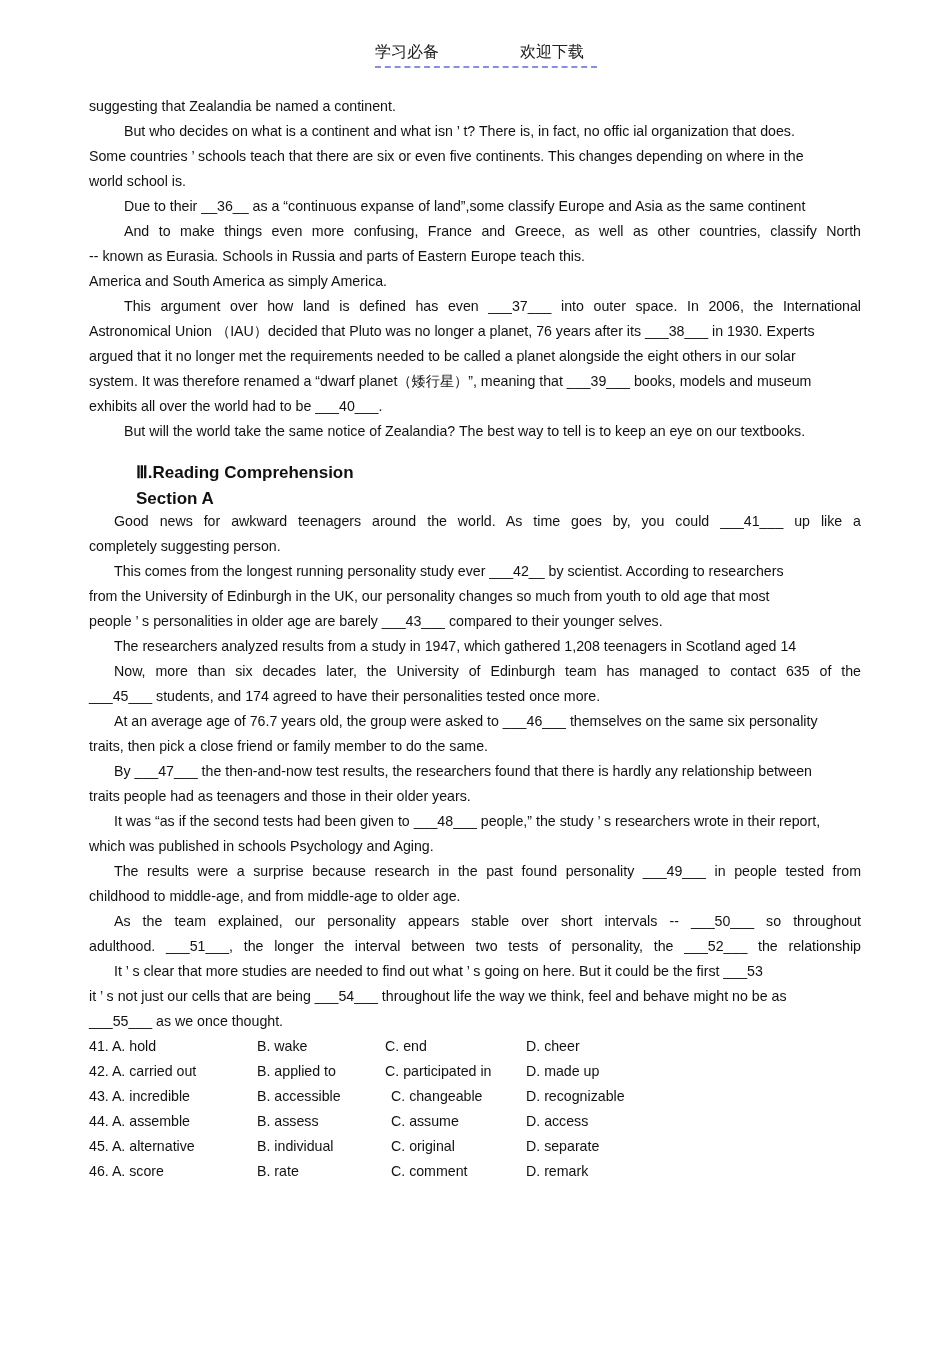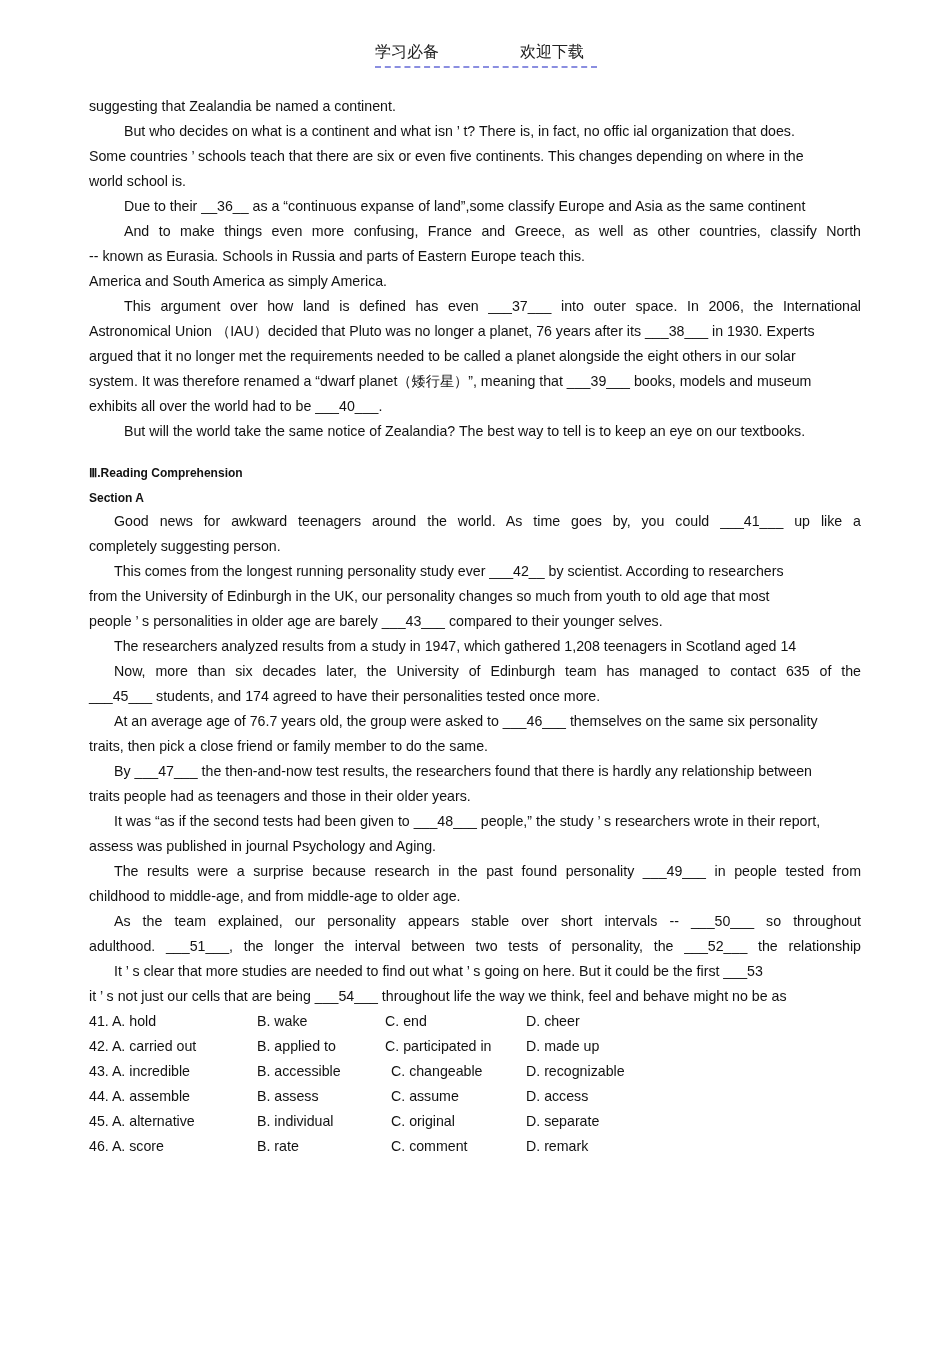--- a/index.html
+++ b/index.html
@@ -43,22 +43,23 @@
     }
     .line.just {
       text-align: justify;
       text-align-last: justify;
     }
     .indent1 { padding-left: 35px; }
     .indent2 { padding-left: 25px; }
 
     .heading {
       font-weight: bold;
-      font-size: 12px;
+      font-size: 17px;
       white-space: nowrap;
+      margin-left: 47px;
     }
     .heading.h1 { margin-top: 14px; height: 26px; line-height: 26px; }
     .heading.h2 { height: 25px; line-height: 25px; }
 
     .options {
       margin-top: 0px;
     }
     .opt-row {
       position: relative;
       height: 25px;
@@ -109,27 +110,28 @@
     <div class="line">from the University of Edinburgh in the UK, our personality changes so much from youth to old age that most</div>
     <div class="line">people ’ s personalities in older age are barely ___43___ compared to their younger selves.</div>
     <div class="line indent2">The researchers analyzed results from a study in 1947, which gathered 1,208 teenagers in Scotland aged 14</div>
     <div class="line indent2 just">Now, more than six decades later, the University of Edinburgh team has managed to contact 635 of the</div>
     <div class="line">___45___ students, and 174 agreed to have their personalities tested once more.</div>
     <div class="line indent2">At an average age of 76.7 years old, the group were asked to ___46___ themselves on the same six personality</div>
     <div class="line">traits, then pick a close friend or family member to do the same.</div>
     <div class="line indent2">By ___47___ the then-and-now test results, the researchers found that there is hardly any relationship between</div>
     <div class="line">traits people had as teenagers and those in their older years.</div>
     <div class="line indent2">It was “as if the second tests had been given to ___48___ people,” the study ’ s researchers wrote in their report,</div>
-    <div class="line">assess was published in journal Psychology and Aging.</div>
+    <div class="line">which was published in schools Psychology and Aging.</div>
     <div class="line indent2 just">The results were a surprise because research in the past found personality ___49___ in people tested from</div>
     <div class="line">childhood to middle-age, and from middle-age to older age.</div>
     <div class="line indent2 just">As the team explained, our personality appears stable over short intervals -- ___50___ so throughout</div>
     <div class="line just">adulthood. ___51___, the longer the interval between two tests of personality, the ___52___ the relationship</div>
     <div class="line indent2">It ’ s clear that more studies are needed to find out what                              ’ s going on here. But it could be the first ___53</div>
     <div class="line">it ’ s not just our cells that are being ___54___ throughout life   the way we think, feel and behave might no be as</div>
+    <div class="line">___55___ as we once thought.</div>
   </div>
 
   <div class="options">
     <div class="opt-row">
       <span class="c0"><span style="position:static">41.</span> <span style="position:static">A. hold</span></span>
       <span class="c1">B. wake</span>
       <span class="c2">C. end</span>
       <span class="c3">D. cheer</span>
     </div>
     <div class="opt-row">

